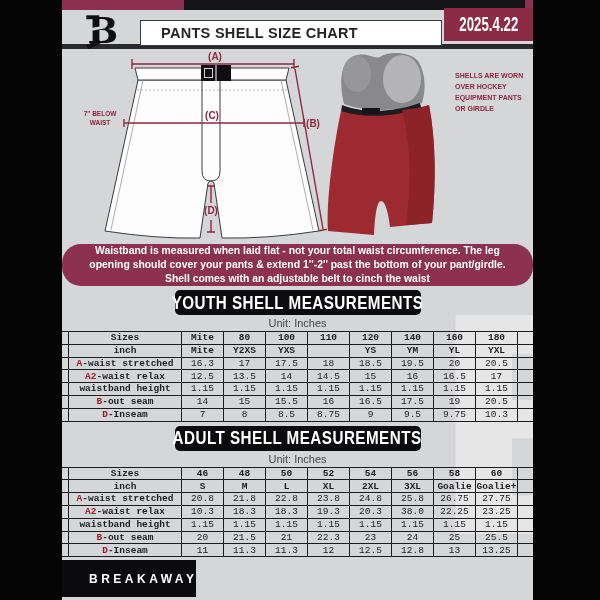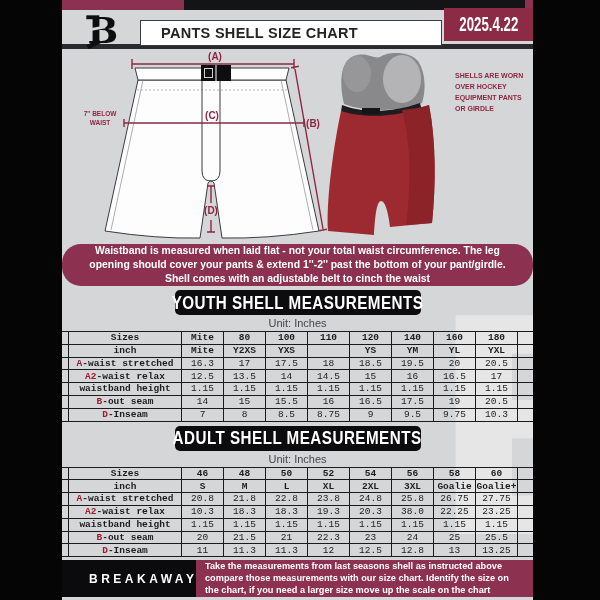--- a/index.html
+++ b/index.html
@@ -348,16 +348,15 @@
 
   <div class="footer">
     <div class="f-logo">
       <svg width="20" height="24" viewBox="0 0 40 44">
         <rect x="3" y="5" width="15" height="4.5" fill="#b9b9bb"></rect>
         <text x="22" y="37" font-family="DejaVu Serif, serif" font-size="42" font-weight="bold" text-anchor="middle" fill="#b9b9bb">B</text>
         <rect x="1" y="19" width="24" height="3.2" fill="#0b0b0d" transform="rotate(-10 13 20)"></rect>
       </svg>
       <span class="f-brand">BREAKAWAY</span>
     </div>
-    <div class="f-note">Take the measurements from last seasons shell as instructed above compare those measurements  with our size chart. Identify the size on the chart, if you need a larger size move up the scale on the chart</div>
   </div>
 
 </div>
 
 </body></html>

